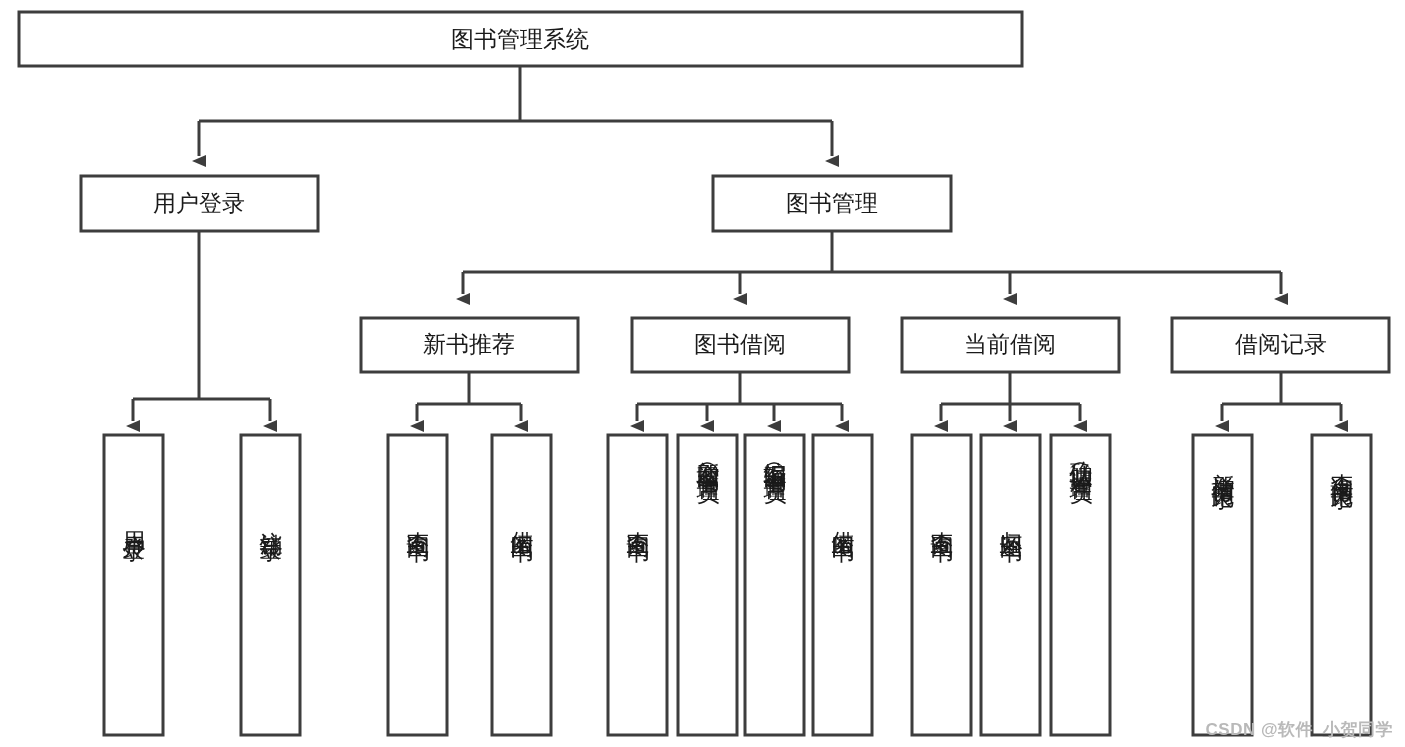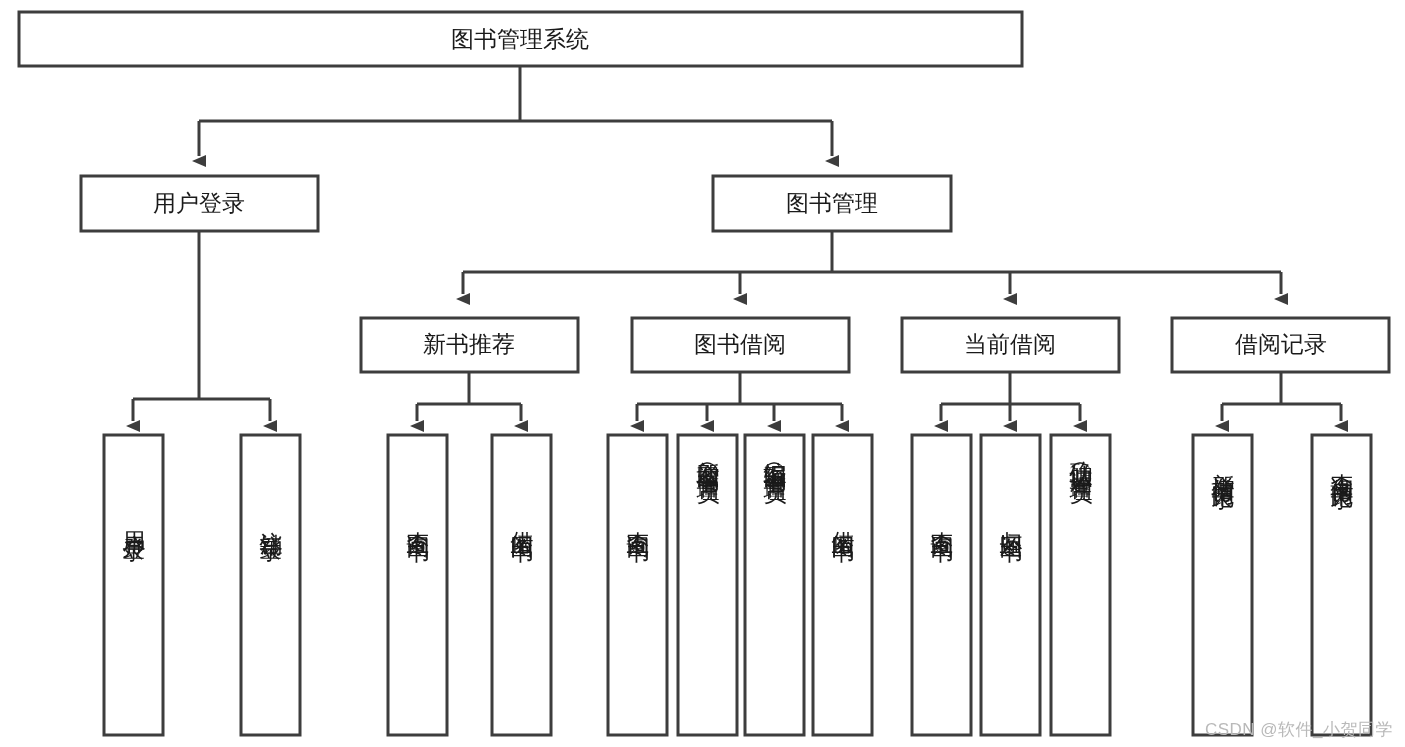--- a/index.html
+++ b/index.html
@@ -47,20 +47,21 @@
   .watermark {
     position: absolute;
     right: 12px;
     bottom: 6px;
     font-family: "Liberation Sans", "DejaVu Sans", sans-serif;
     font-size: 17px;
     color: #b9b9b9;
     letter-spacing: 0.5px;
     white-space: nowrap;
     pointer-events: none;
+    font-weight: bold;
   }
   .vlabel {
     position: absolute;
     writing-mode: vertical-rl;
     text-orientation: upright;
     font-family: "Liberation Sans", "DejaVu Sans", sans-serif;
     font-size: 23px;
     line-height: 1.12;
     color: #1a1a1a;
     letter-spacing: 3px;

